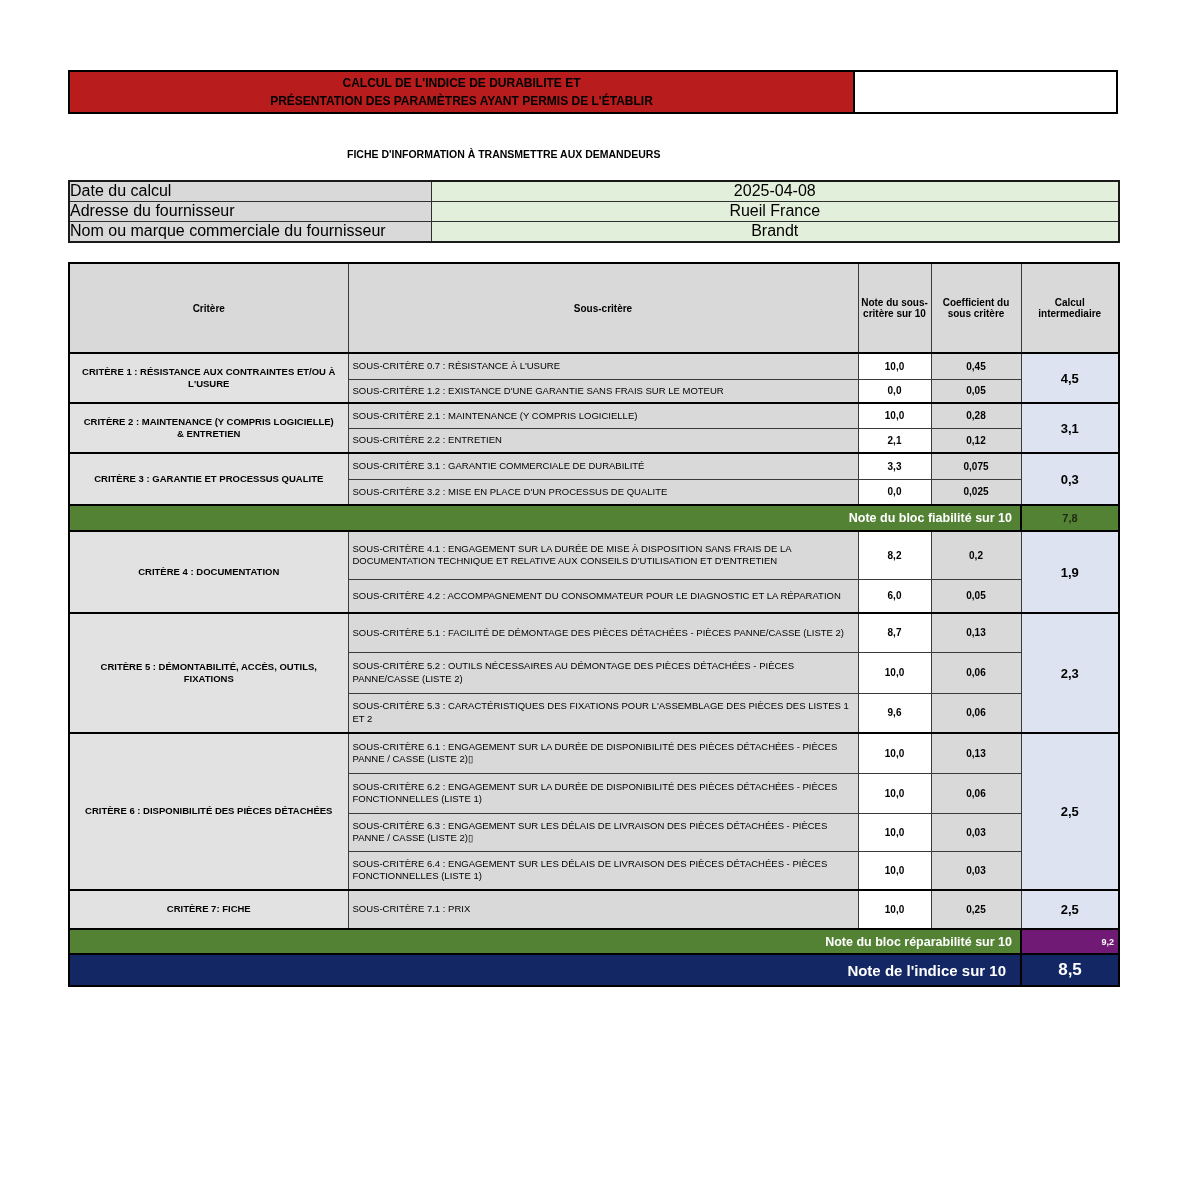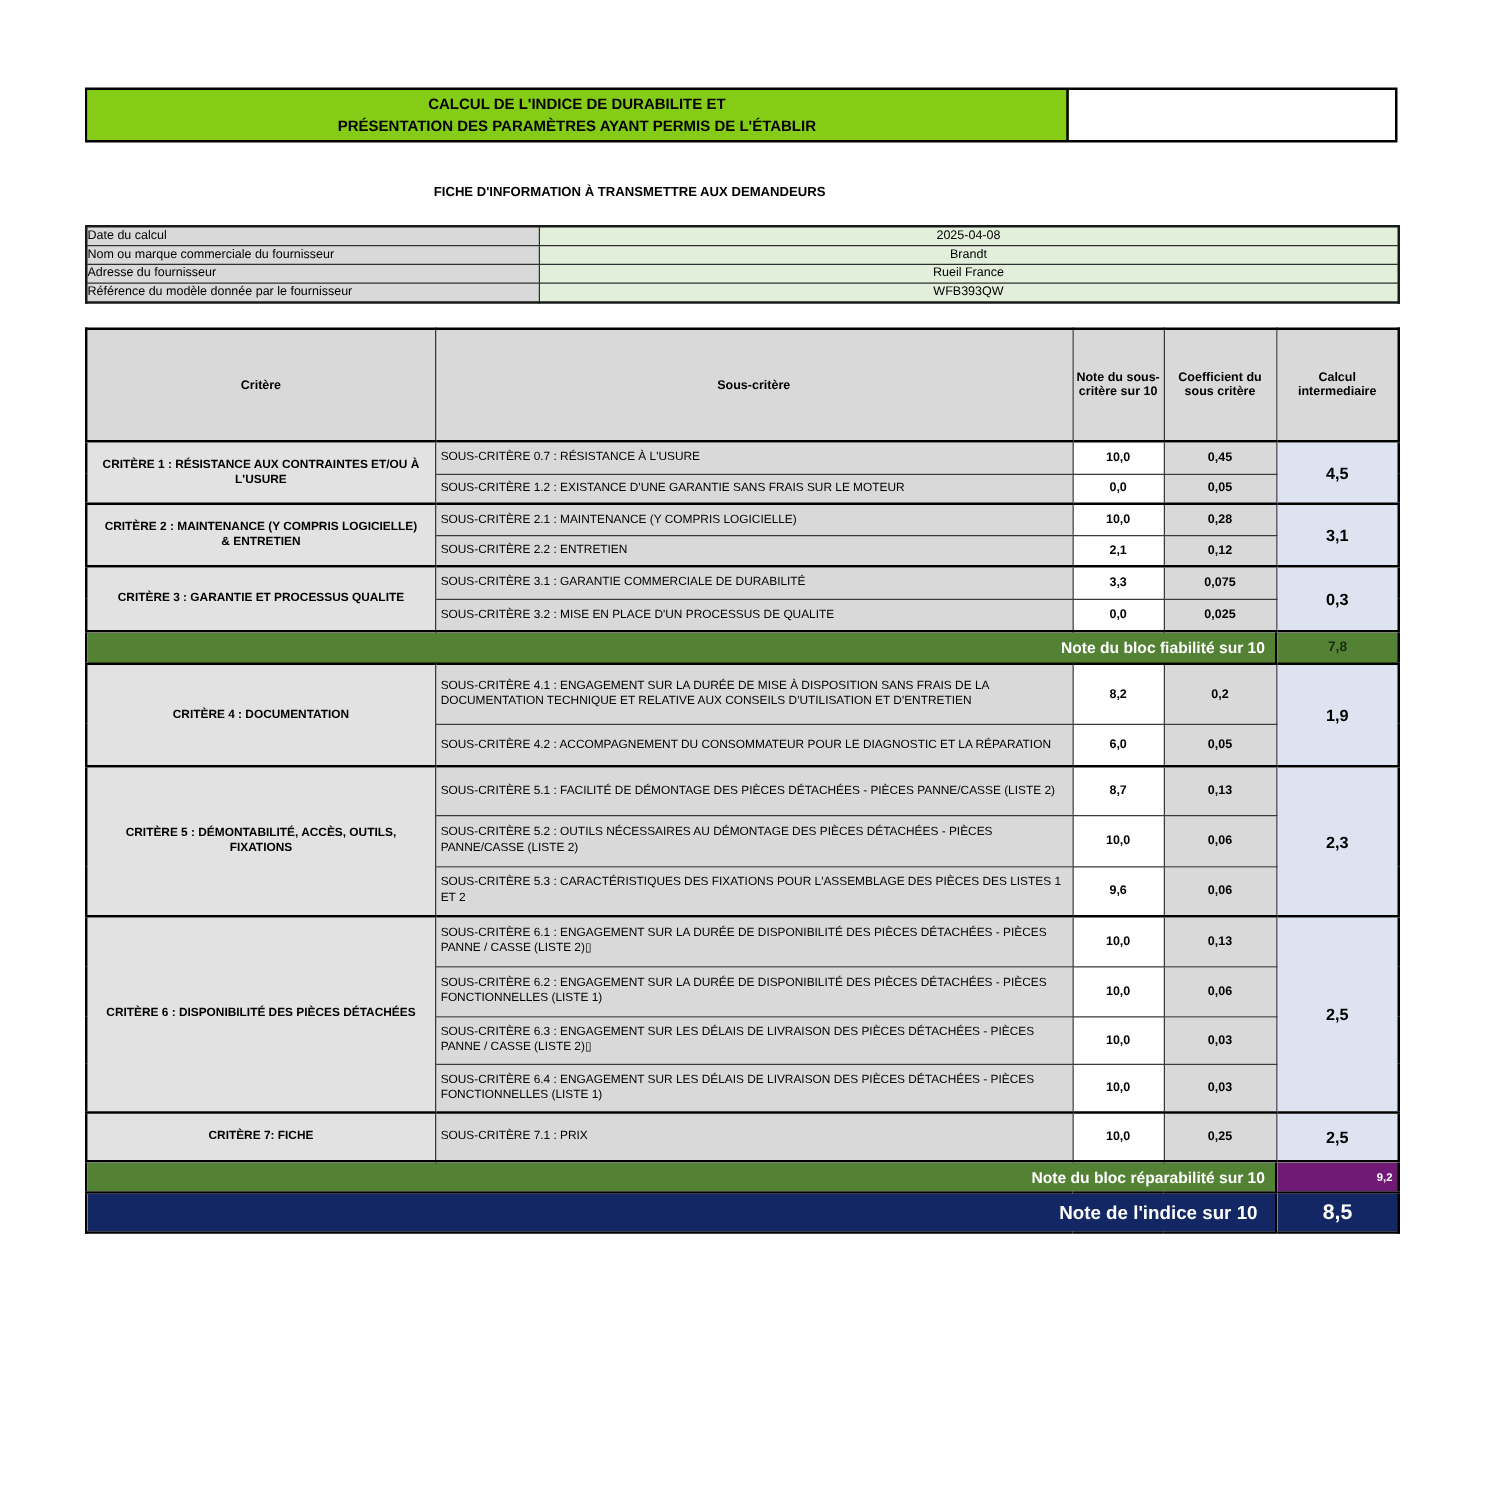--- a/index.html
+++ b/index.html
@@ -6,36 +6,36 @@
   body {
     width:1200px; height:1200px; background:#ffffff; position:relative;
     font-family:"Liberation Sans", sans-serif; color:#000;
   }
   
   .title-block {
     position:absolute; left:68px; top:70px; width:1050px; height:44px;
     display:flex; border:2px solid #000; box-sizing:border-box; background:#fff;
   }
   .title-main {
-    flex:0 0 785px; background:#84cc16; border-right:2px solid #000;
+    flex:0 0 785px; background:#b91c1c; border-right:2px solid #000;
     display:flex; flex-direction:column; justify-content:center; align-items:center;
     gap:4px; font-weight:bold; font-size:12px; box-sizing:border-box;
   }
   .title-appliance {
     flex:1; background:#fff; display:flex; align-items:center; justify-content:center;
     font-style:italic; font-size:11.5px; font-weight:bold;
   }
   
   .subtitle { position:absolute; left:347px; top:148px; font-weight:bold; font-size:10.5px; }
   
   .info-table {
     position:absolute; left:68px; top:180px; width:1050px;
     border-collapse:collapse; table-layout:fixed; border:2px solid #1a1a1a;
   }
-  .info-table td { border:1px solid #2f2f2f; height:13px; font-size:10px; padding:0 0 1px 0; vertical-align:middle; }
+  .info-table td { border:1px solid #2f2f2f; height:13px; font-size:16px; padding:0 0 1px 0; vertical-align:middle; }
   .info-label { background:#d9d9d9; padding-left:3px; }
   .info-value { background:#e2efda; text-align:center; }
   
   .main-table {
     position:absolute; left:68px; top:262px; width:1050px;
     border-collapse:collapse; table-layout:fixed; border:2px solid #000;
   }
   .main-table td, .main-table th { border:1px solid #3a3a3a; box-sizing:border-box; overflow:hidden; }
   .main-table tr.gt > td, .main-table tr.gt > th { border-top:2px solid #000; }
   th.head { background:#d9d9d9; font-weight:bold; font-size:10px; vertical-align:middle; text-align:center; }
@@ -69,30 +69,26 @@
   <colgroup>
       <col style="width:362px">
       <col style="width:688px">
     </colgroup>
   <tbody>
     <tr>
       <td class="info-label">Date du calcul</td>
       <td class="info-value">2025-04-08</td>
     </tr>
     <tr>
+      <td class="info-label">Adresse du fournisseur</td>
+      <td class="info-value">Rueil France</td>
+    </tr>
+    <tr>
       <td class="info-label">Nom ou marque commerciale du fournisseur</td>
       <td class="info-value">Brandt</td>
-    </tr>
-    <tr>
-      <td class="info-label">Adresse du fournisseur</td>
-      <td class="info-value">Rueil France</td>
-    </tr>
-    <tr>
-      <td class="info-label">Référence du modèle donnée par le fournisseur</td>
-      <td class="info-value">WFB393QW</td>
     </tr>
   </tbody>
 </table>
 
 <table class="main-table">
   <colgroup>
     <col style="width:279px">
       <col style="width:510px">
       <col style="width:73px">
       <col style="width:90px">

